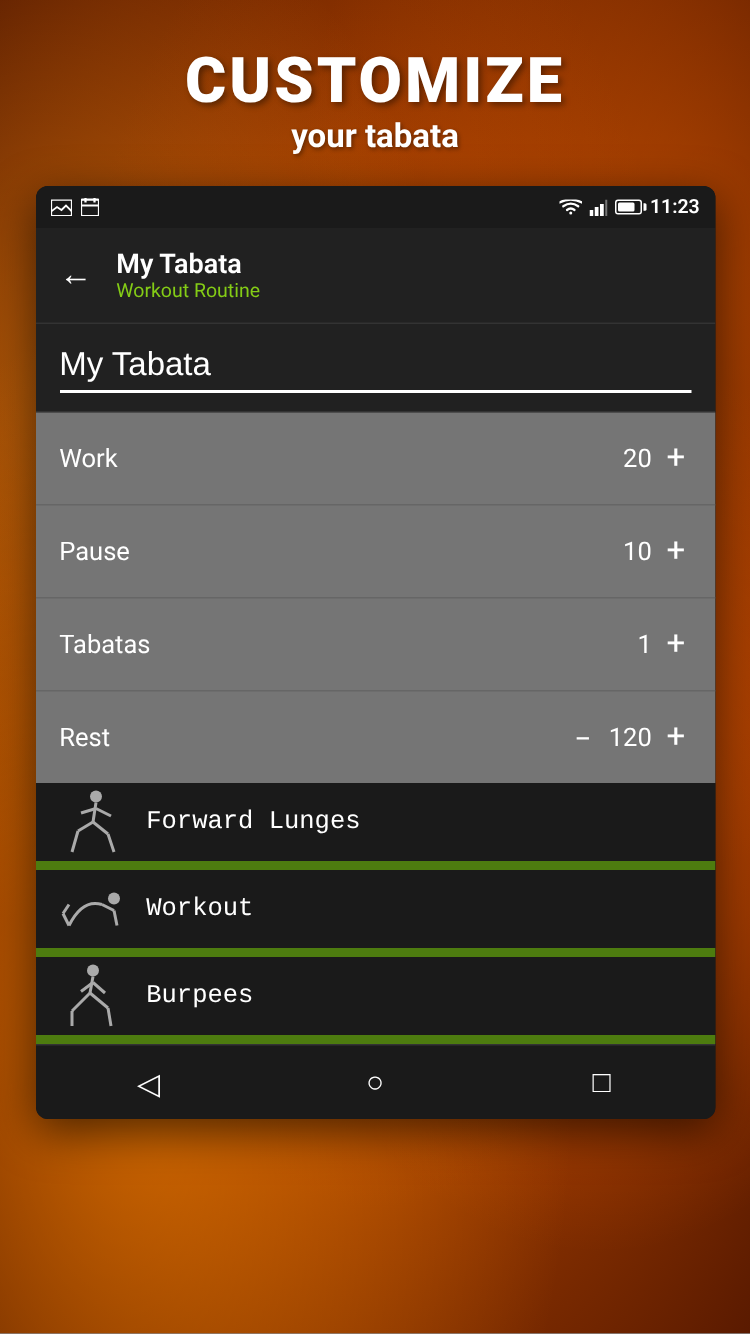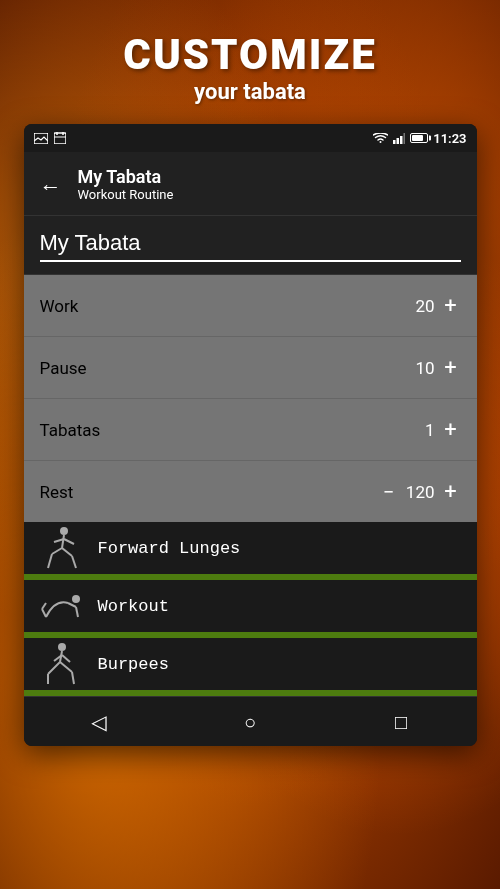--- a/index.html
+++ b/index.html
@@ -149,21 +149,21 @@
       flex-direction: column;
     }
 
     .app-bar-title {
       color: #ffffff;
       font-size: 18px;
       font-weight: 600;
     }
 
     .app-bar-subtitle {
-      color: #ffffff;
+      color: #84cc16;
       font-size: 13px;
     }
 
     
     .workout-title-section {
       background: #212121;
       padding: 14px 16px 12px;
       border-bottom: 1px solid #333;
     }
 
@@ -196,21 +196,21 @@
       justify-content: space-between;
       padding: 18px 16px;
       border-bottom: 1px solid #666;
     }
 
     .settings-row:last-child {
       border-bottom: none;
     }
 
     .settings-label {
-      color: #000000;
+      color: #ffffff;
       font-size: 17px;
     }
 
     .settings-controls {
       display: flex;
       align-items: center;
       gap: 6px;
     }
 
     .settings-minus {

